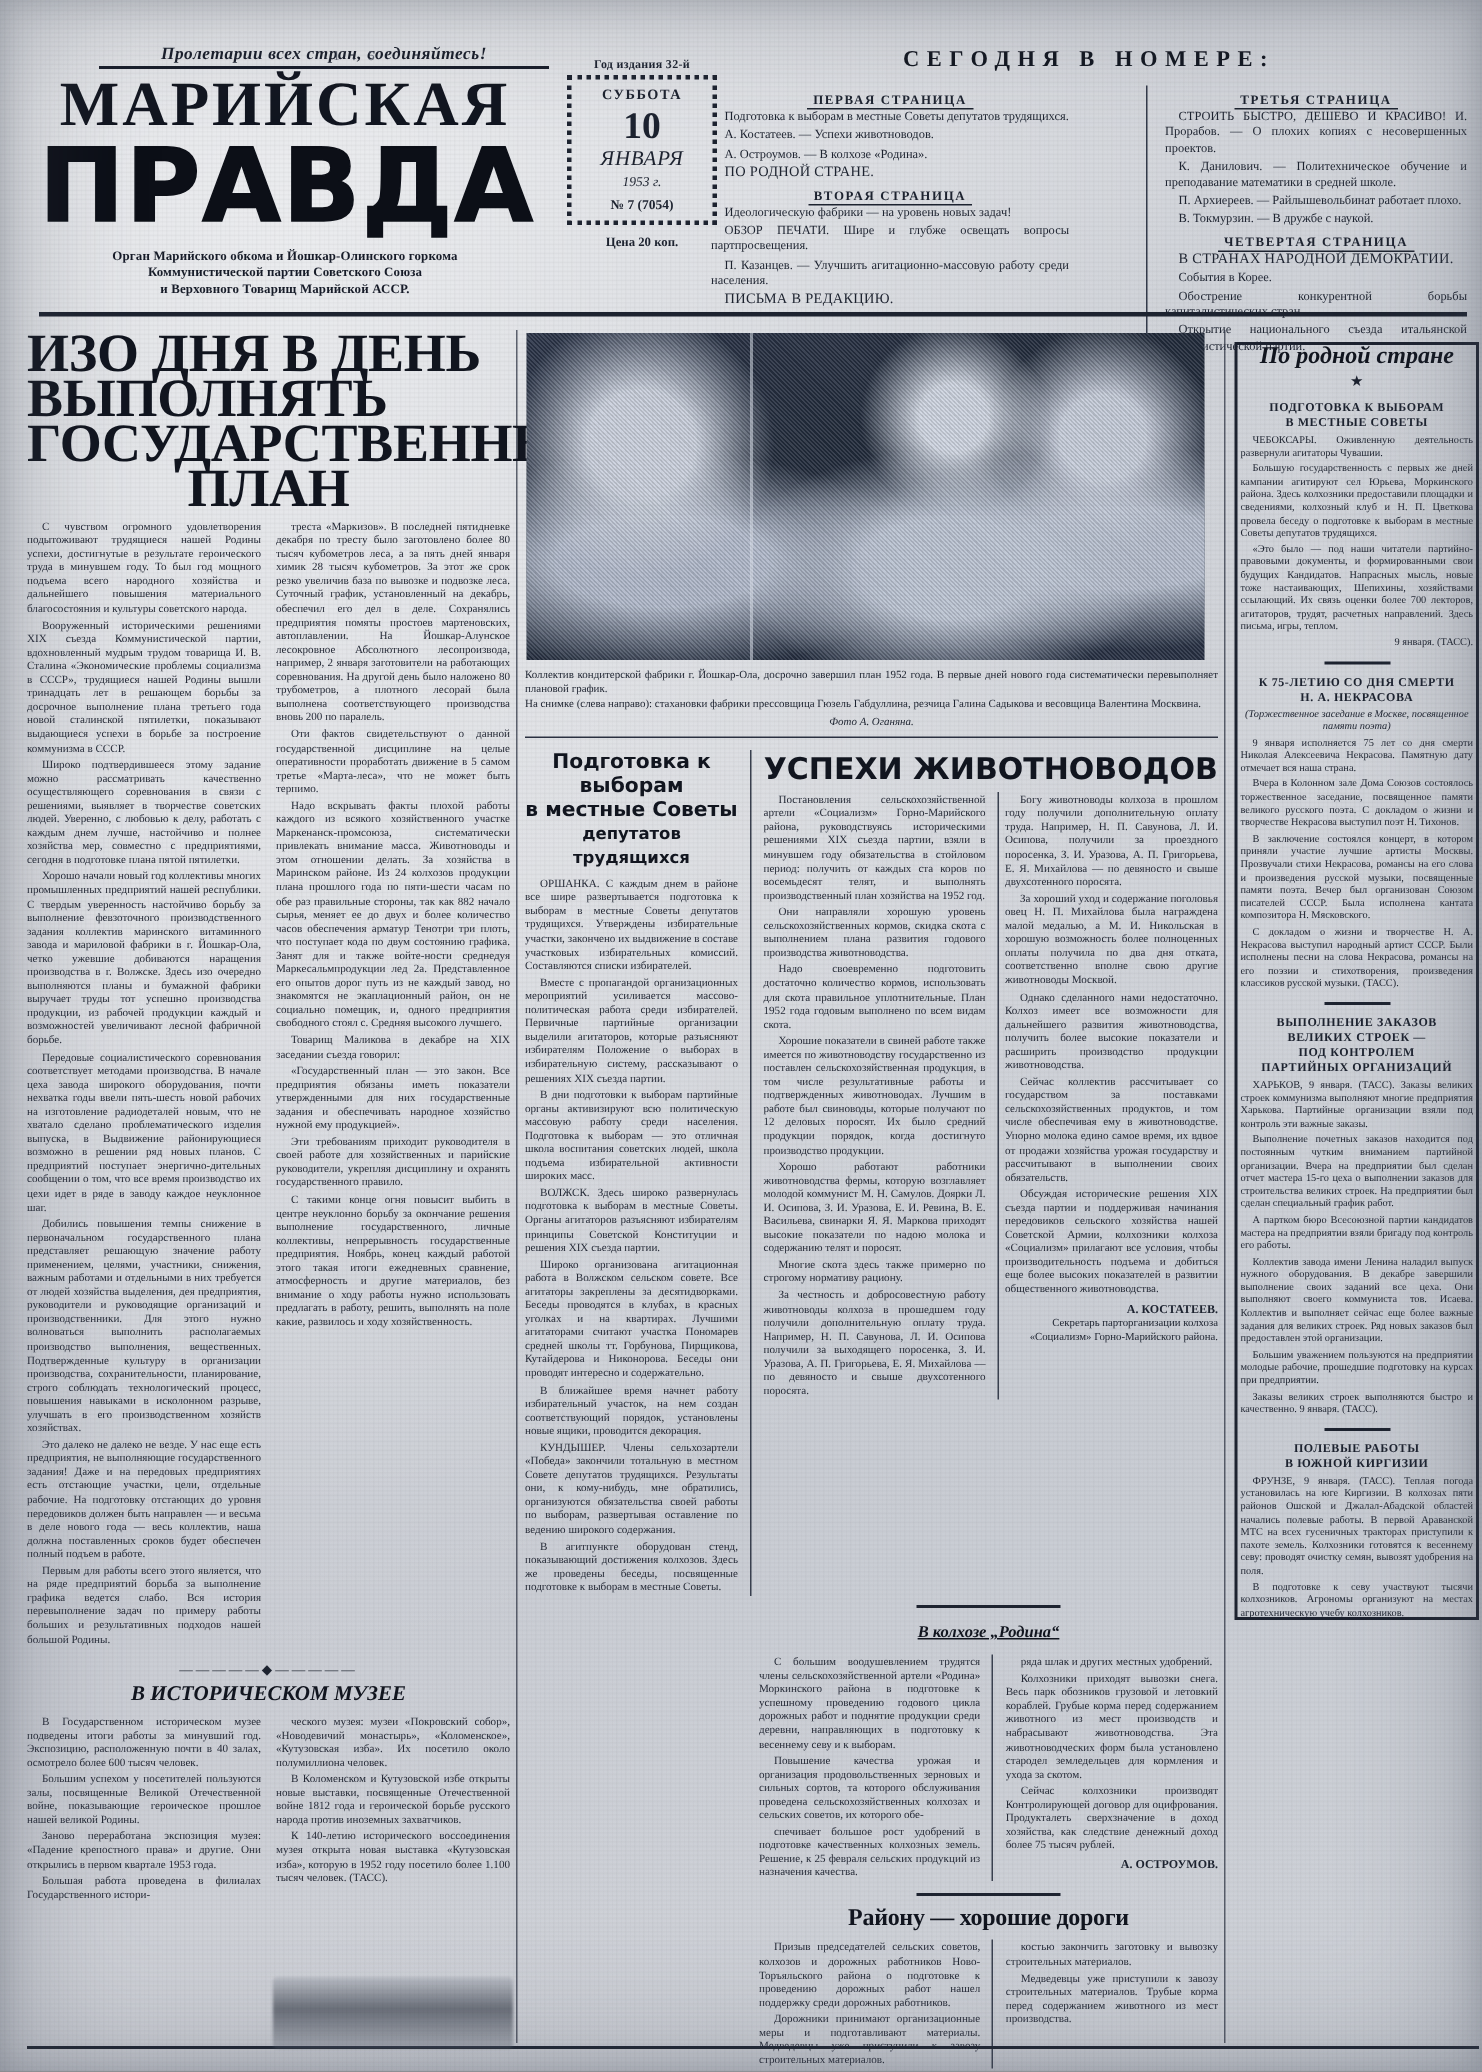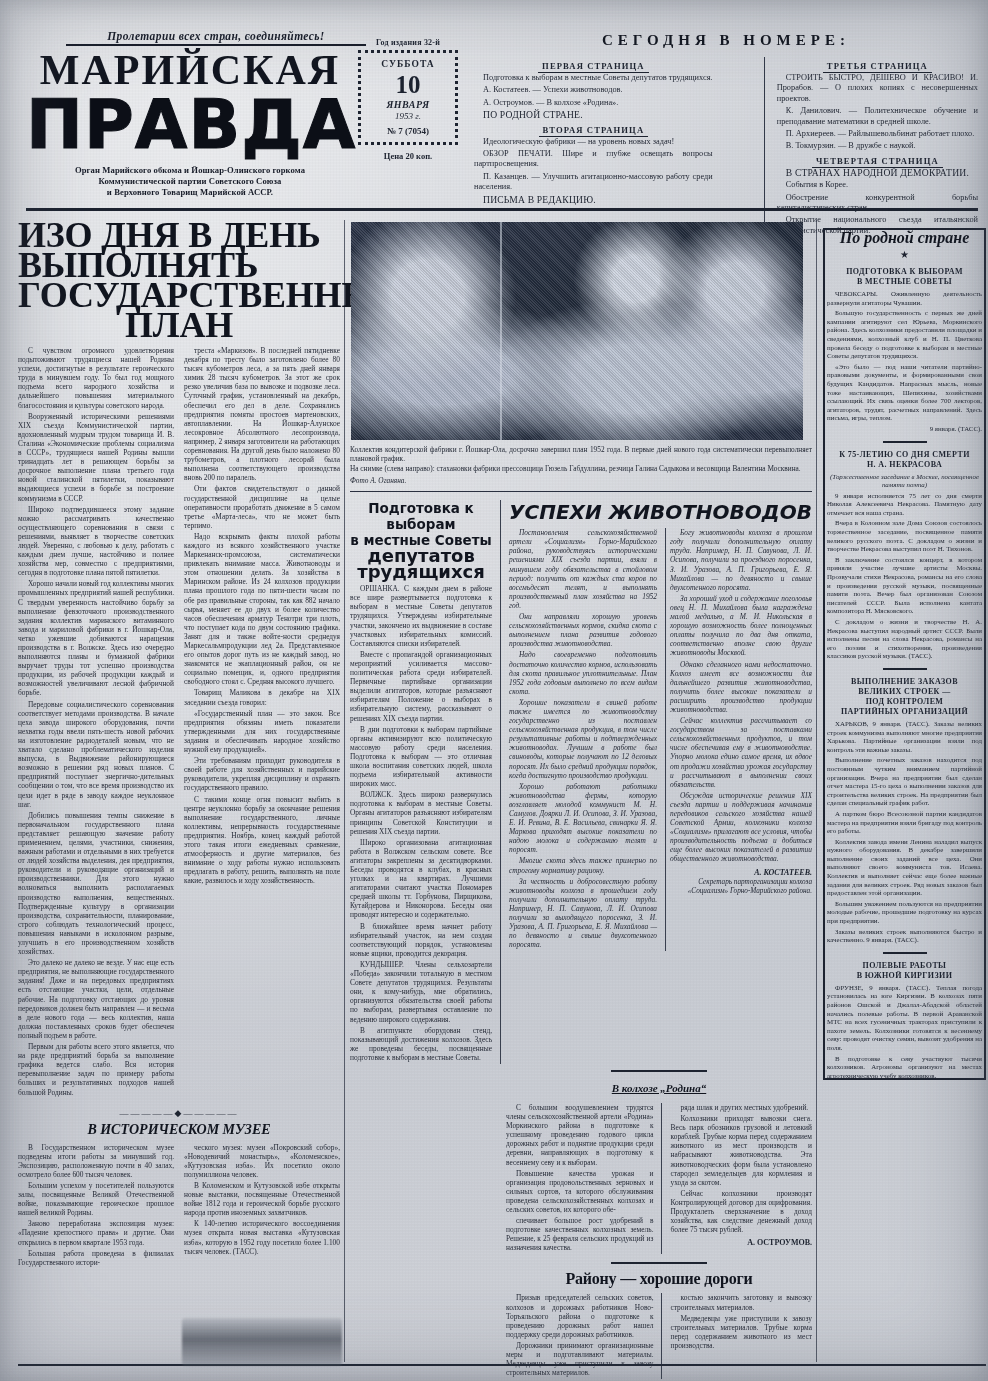--- a/index.html
+++ b/index.html
@@ -54,28 +54,28 @@
     font-family:"DejaVu Sans",sans-serif;font-weight:bold;
     font-size:68px;line-height:66px;letter-spacing:1px;color:#0c0f17;
     -webkit-text-stroke:1px #0c0f17;
   }
   .subtitle{
     margin-top:7px;font-size:8.6px;font-weight:bold;line-height:11px;color:#171c29;
     letter-spacing:.1px;
   }
 
   
-  .datebox{position:absolute;left:332px;top:8px;width:100px;text-align:center;}
+  .datebox{position:absolute;left:352px;top:8px;width:100px;text-align:center;}
   .datebox .year{font-size:8px;font-weight:bold;letter-spacing:.2px;}
   .datebox .frame{
     margin:3px auto 0;width:90px;border:3px dotted #1d2330;padding:6px 2px 6px;
   }
   .datebox .dow{font-size:9.5px;font-weight:bold;letter-spacing:1px;}
   .datebox .day{font-size:25px;font-weight:bold;line-height:28px;margin-top:2px;}
-  .datebox .mon{font-size:10px;font-style:italic;font-weight:bold;letter-spacing:.5px;}
+  .datebox .mon{font-size:14px;font-style:italic;font-weight:normal;letter-spacing:.5px;}
   .datebox .yr2{font-size:9px;font-style:italic;margin-top:1px;}
   .datebox .num{font-size:9px;font-weight:bold;margin-top:5px;}
   .datebox .price{font-size:8.5px;font-weight:bold;margin-top:6px;}
 
   
   .contents{position:absolute;left:448px;top:2px;width:504px;}
   .contents-title{
     text-align:center;font-size:15px;font-weight:bold;letter-spacing:5px;color:#11151f;
   }
   .contents-cols{display:flex;margin-top:8px;gap:41px;}
@@ -130,21 +130,21 @@
       radial-gradient(ellipse at 20% 70%, #aeb6c6 0 14%, rgba(0,0,0,0) 34%),
       radial-gradient(ellipse at 62% 72%, #b9c1cf 0 15%, rgba(0,0,0,0) 36%),
       radial-gradient(ellipse at 88% 66%, #b2bac9 0 13%, rgba(0,0,0,0) 33%),
       linear-gradient(160deg,#30394c 0%,#27303f 40%,#2c3547 100%);
     position:relative;filter:contrast(1.05);
   }
   .photo:after{
     content:"";position:absolute;left:33%;top:0;bottom:0;width:2px;background:rgba(215,220,230,.55);
   }
   .cap{font-size:7.3px;line-height:9.3px;text-align:justify;margin-top:5px;}
-  .cap .ph{display:block;text-align:left;font-style:italic;margin-top:3px;}
+  .cap .ph{display:block;text-align:center;font-style:italic;margin-top:3px;}
 
   
   .rcol{position:absolute;left:805px;top:0;width:163px;}
   .sidebox{
     border:0;padding:0 4px;position:relative;
   }
   .wavy-border{
     position:absolute;left:0;top:0;right:0;bottom:0;pointer-events:none;
     border:2px solid #1d2330;
     -webkit-mask-image:none;
@@ -305,32 +305,32 @@
           <span class="ph">Фото А. Оганяна.</span>
         </div>
 
         <div class="rule thin" style="margin-top:6px;"></div>
 
         <div style="display:flex;margin-top:8px;">
 
           <div style="width:148px;padding-right:8px;border-right:1px solid #39404f;">
             <div class="h-sans-bold" style="font-size:13.5px;line-height:16px;">Подготовка к выборам</div>
             <div class="h-sans-bold" style="font-size:13.5px;line-height:16px;">в местные Советы</div>
-            <div class="h-sans-bold" style="font-size:18px;line-height:16px;margin-bottom:4px;">депутатов трудящихся</div>
+            <div class="h-sans-bold" style="font-size:11px;line-height:16px;margin-bottom:4px;">депутатов трудящихся</div>
             <p class="tx">ОРШАНКА. С каждым днем в районе все шире развертывается подготовка к выборам в местные Советы депутатов трудящихся. Утверждены избирательные участки, закончено их выдвижение в составе участковых избирательных комиссий. Составляются списки избирателей.</p>
             <p class="tx">Вместе с пропагандой организационных мероприятий усиливается массово-политическая работа среди избирателей. Первичные партийные организации выделили агитаторов, которые разъясняют избирателям Положение о выборах в избирательную систему, рассказывают о решениях XIX съезда партии.</p>
             <p class="tx">В дни подготовки к выборам партийные органы активизируют всю политическую массовую работу среди населения. Подготовка к выборам — это отличная школа воспитания советских людей, школа подъема избирательной активности широких масс.</p>
             <p class="tx">ВОЛЖСК. Здесь широко развернулась подготовка к выборам в местные Советы. Органы агитаторов разъясняют избирателям принципы Советской Конституции и решения XIX съезда партии.</p>
             <p class="tx">Широко организована агитационная работа в Волжском сельском совете. Все агитаторы закреплены за десятидворками. Беседы проводятся в клубах, в красных уголках и на квартирах. Лучшими агитаторами считают участка Пономарев средней школы тт. Горбунова, Пирщикова, Кутайдерова и Никонорова. Беседы они проводят интересно и содержательно.</p>
             <p class="tx">В ближайшее время начнет работу избирательный участок, на нем создан соответствующий порядок, установлены новые ящики, проводится декорация.</p>
             <p class="tx">КУНДЫШЕР. Члены сельхозартели «Победа» закончили тотальную в местном Совете депутатов трудящихся. Результаты они, к кому-нибудь, мне обратились, организуются обязательства своей работы по выборам, развертывая оставление по ведению широкого содержания.</p>
             <p class="tx">В агитпункте оборудован стенд, показывающий достижения колхозов. Здесь же проведены беседы, посвященные подготовке к выборам в местные Советы.</p>
           </div>
 
-          <div style="width:306px;padding-left:8px;font-style:italic;">
+          <div style="width:306px;padding-left:8px;">
             <div class="h-sans-bold" style="font-size:20px;line-height:24px;margin-bottom:4px;">УСПЕХИ ЖИВОТНОВОДОВ</div>
             <div style="display:flex;gap:4px;">
               <div style="width:148px;border-right:1px solid #39404f;padding-right:8px;">
                 <p class="tx">Постановления сельскохозяйственной артели «Социализм» Горно-Марийского района, руководствуясь историческими решениями XIX съезда партии, взяли в минувшем году обязательства в стойловом период: получить от каждых ста коров по восемьдесят телят, и выполнять производственный план хозяйства на 1952 год.</p>
                 <p class="tx">Они направляли хорошую уровень сельскохозяйственных кормов, скидка скота с выполнением плана развития годового производства животноводства.</p>
                 <p class="tx">Надо своевременно подготовить достаточно количество кормов, использовать для скота правильное уплотнительные. План 1952 года годовым выполнено по всем видам скота.</p>
                 <p class="tx">Хорошие показатели в свиней работе также имеется по животноводству государственно из поставлен сельскохозяйственная продукция, в том числе результативные работы и подтвержденных животноводах. Лучшим в работе был свиноводы, которые получают по 12 деловых поросят. Их было средний продукции порядок, когда достигнуто производство продукции.</p>
                 <p class="tx">Хорошо работают работники животноводства фермы, которую возглавляет молодой коммунист М. Н. Самулов. Доярки Л. И. Осипова, З. И. Уразова, Е. И. Ревина, В. Е. Васильева, свинарки Я. Я. Маркова приходят высокие показатели по надою молока и содержанию телят и поросят.</p>
                 <p class="tx">Многие скота здесь также примерно по строгому нормативу рациону.</p>
                 <p class="tx">За честность и добросовестную работу животноводы колхоза в прошедшем году получили дополнительную оплату труда. Например, Н. П. Савунова, Л. И. Осипова получили за выходящего поросенка, З. И. Уразова, А. П. Григорьева, Е. Я. Михайлова — по девяносто и свыше двухсотенного поросята.</p>

